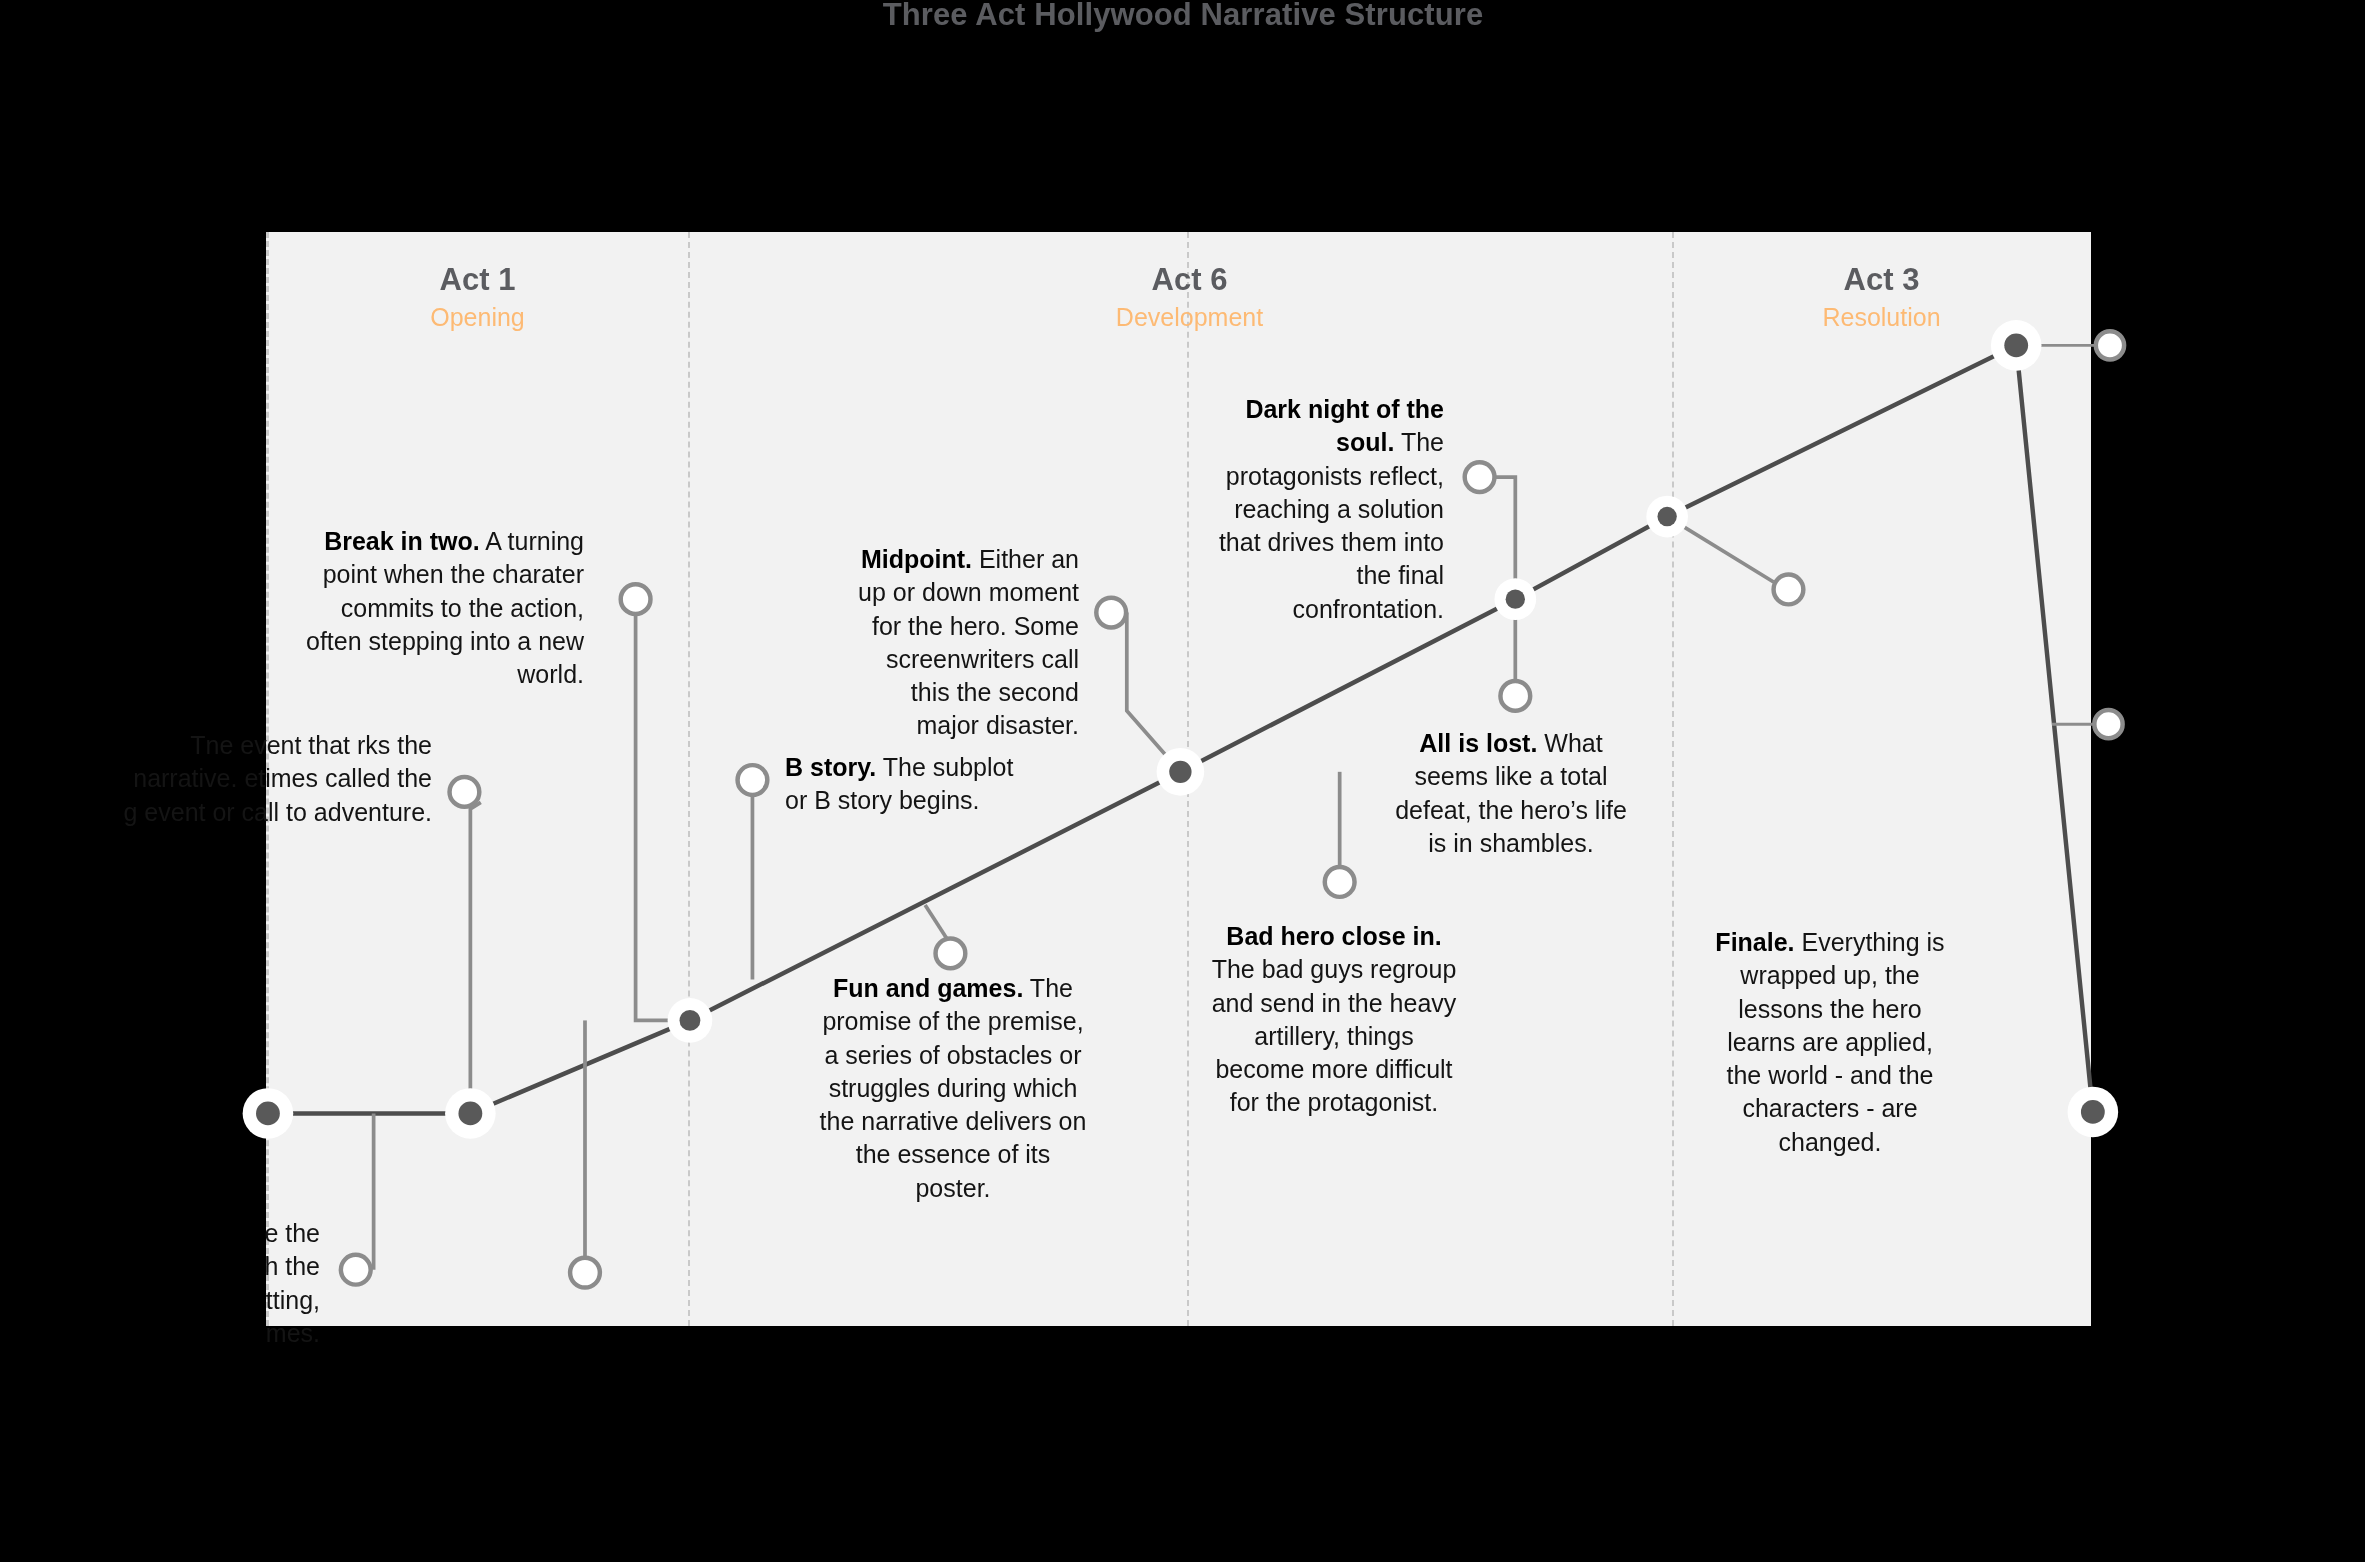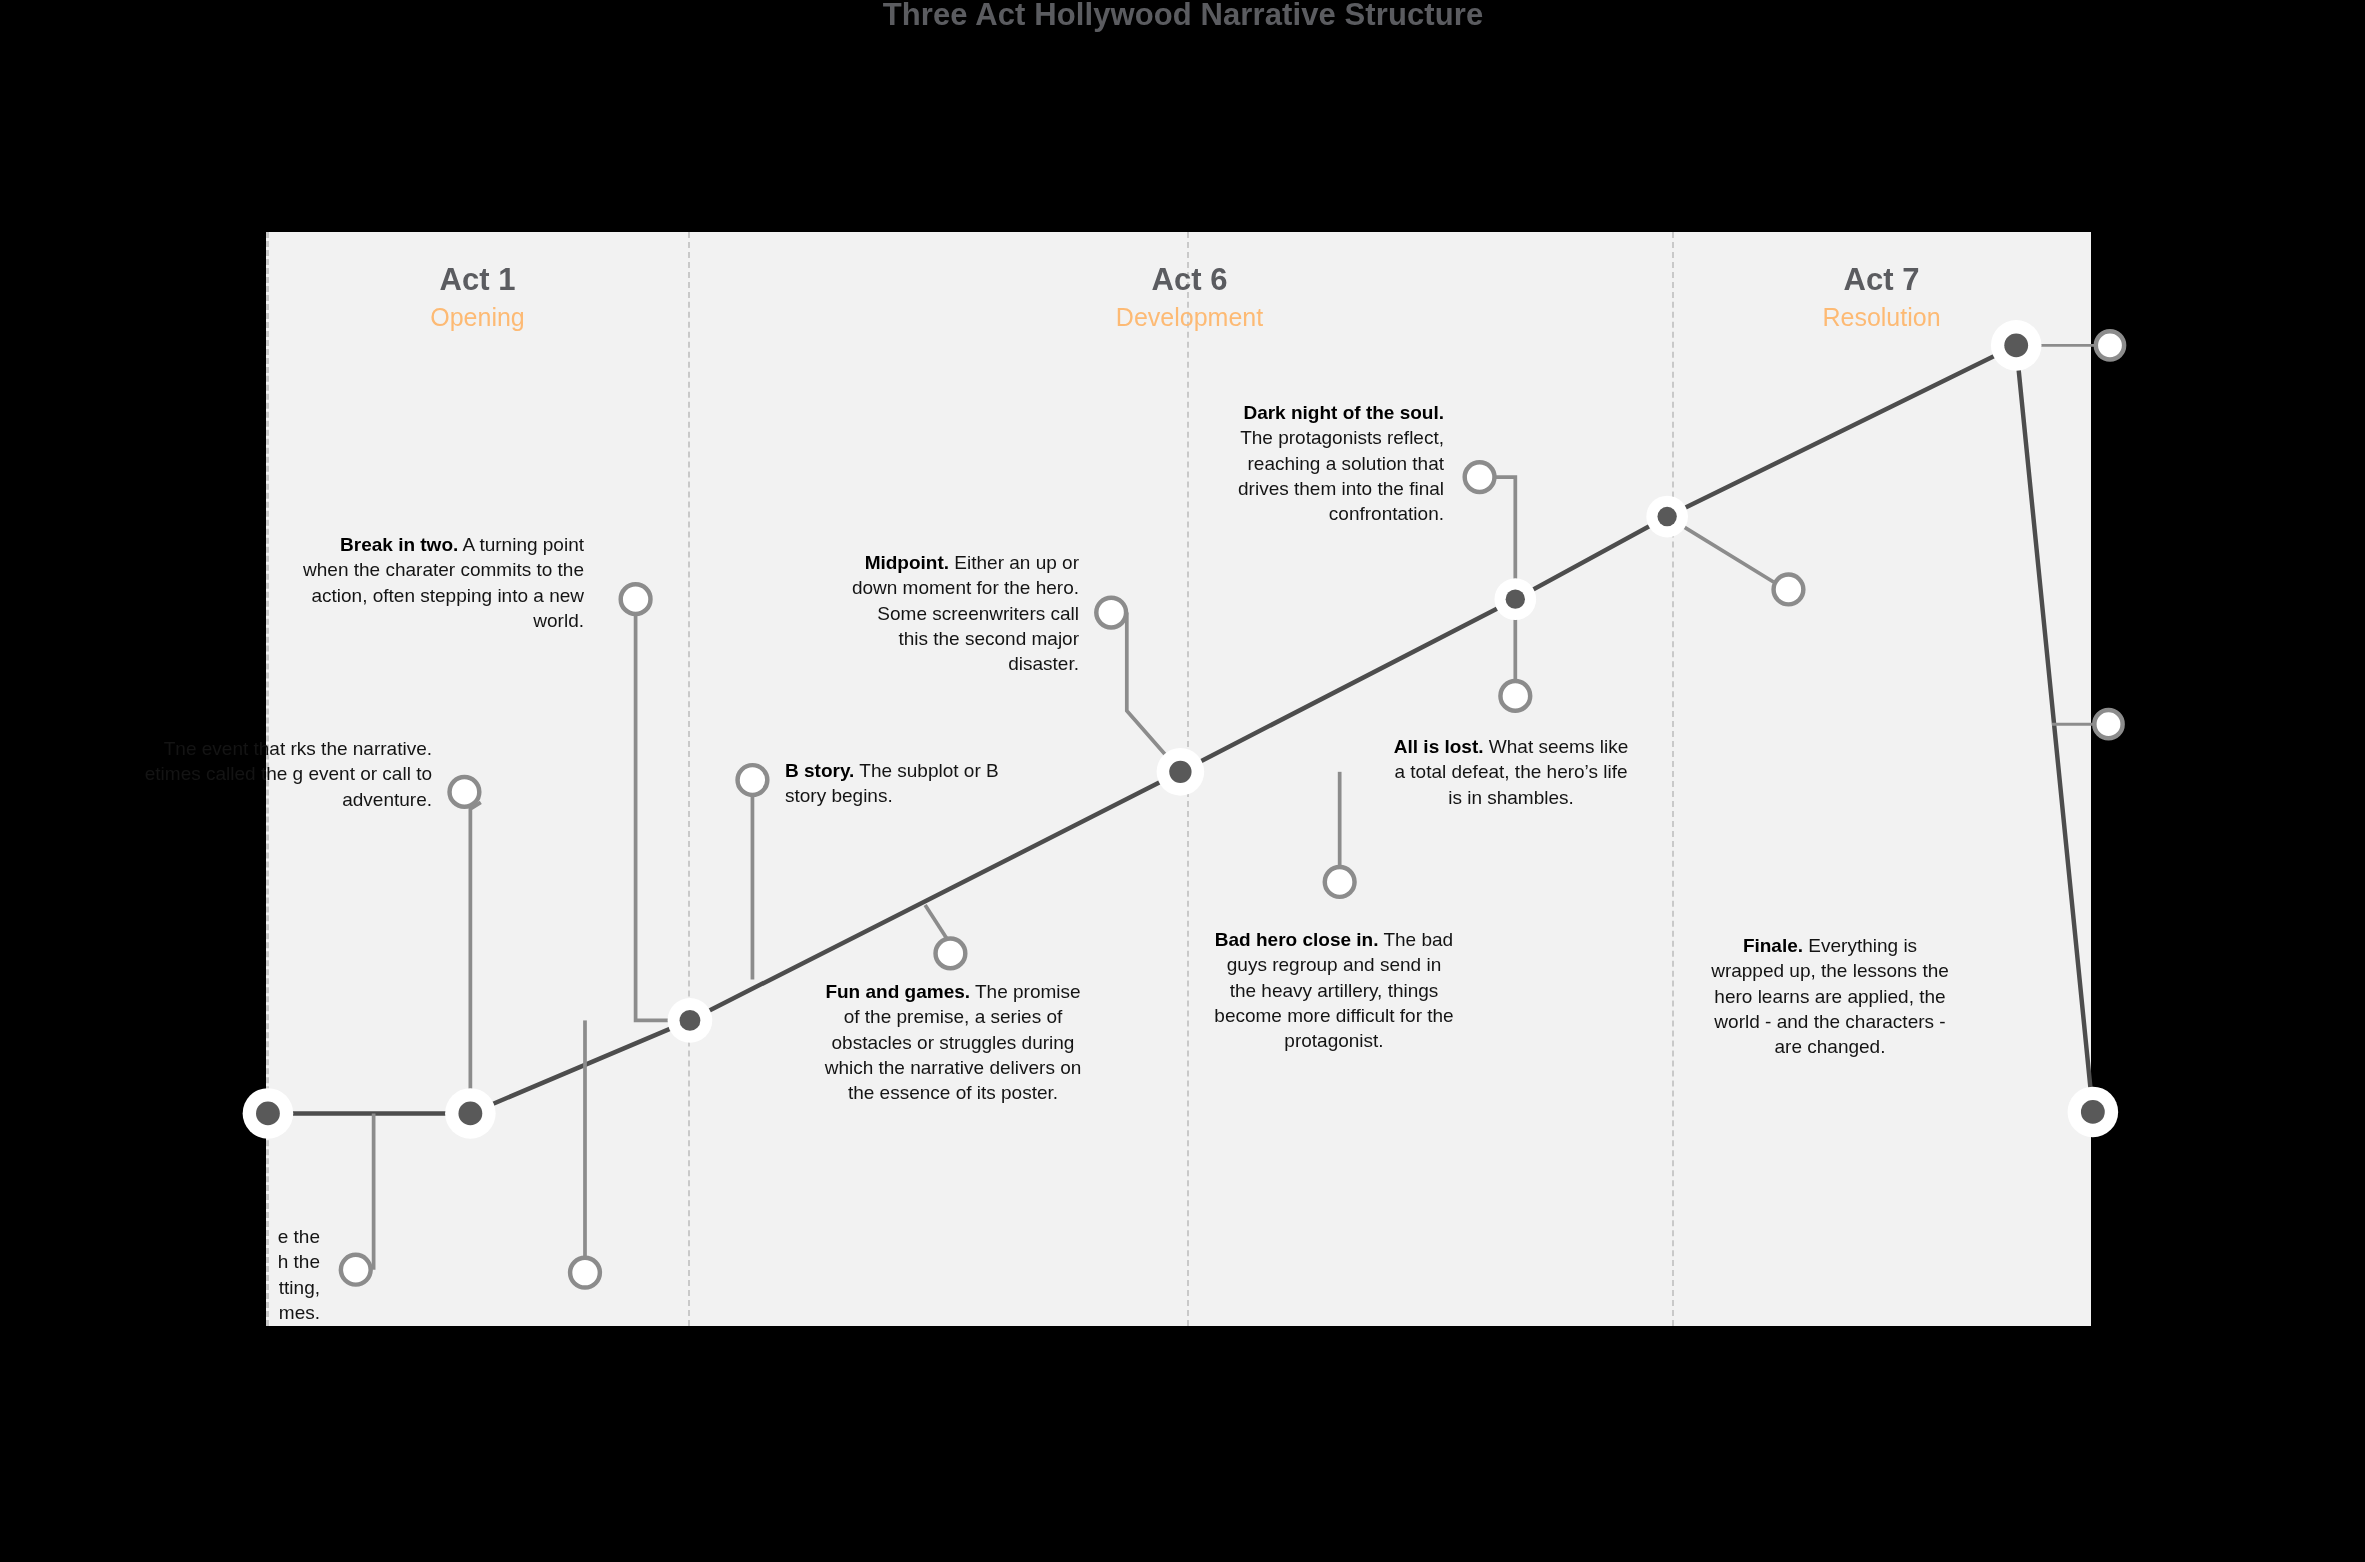--- a/index.html
+++ b/index.html
@@ -85,25 +85,24 @@
     left: 0; top: 0;
     width: 2366px;
     height: 1563px;
     overflow: visible;
     pointer-events: none;
   }
 
   
   .note {
     position: absolute;
-    font-size: 19px;
+    font-size: 25px;
     line-height: 1.33;
     color: #141414;
     font-weight: normal;
-    margin-top: 7px;
   }
   .note b {
     font-weight: bold;
     color: #000000;
   }
   .note.ralign { text-align: right; }
   .note.lalign { text-align: left; }
   .note.calign { text-align: center; }
 </style>
 </head>
@@ -121,21 +120,21 @@
 
   <div class="act-head" style="left:321px; top:264px;">
     <div class="act-name">Act 1</div>
     <div class="act-sub">Opening</div>
   </div>
   <div class="act-head" style="left:1033px; top:264px;">
     <div class="act-name">Act 6</div>
     <div class="act-sub">Development</div>
   </div>
   <div class="act-head" style="left:1725px; top:264px;">
-    <div class="act-name">Act 7</div>
+    <div class="act-name">Act 3</div>
     <div class="act-sub">Resolution</div>
   </div>
 
   <svg id="wires" viewBox="0 0 3179 2100" xmlns="http://www.w3.org/2000/svg">
 
     <polyline points="360,1496 632,1496 927,1371 1586,1037 2036,805 2240,694 2709,464 2812,1494" fill="none" stroke="#4d4d4d" stroke-width="6" stroke-linejoin="round" stroke-linecap="round"></polyline>
 
     <polyline points="502,1496 502,1706" fill="none" stroke="#8c8c8c" stroke-width="5"></polyline>
 
     <polyline points="632,1496 632,1087 646,1078" fill="none" stroke="#8c8c8c" stroke-width="5"></polyline>

